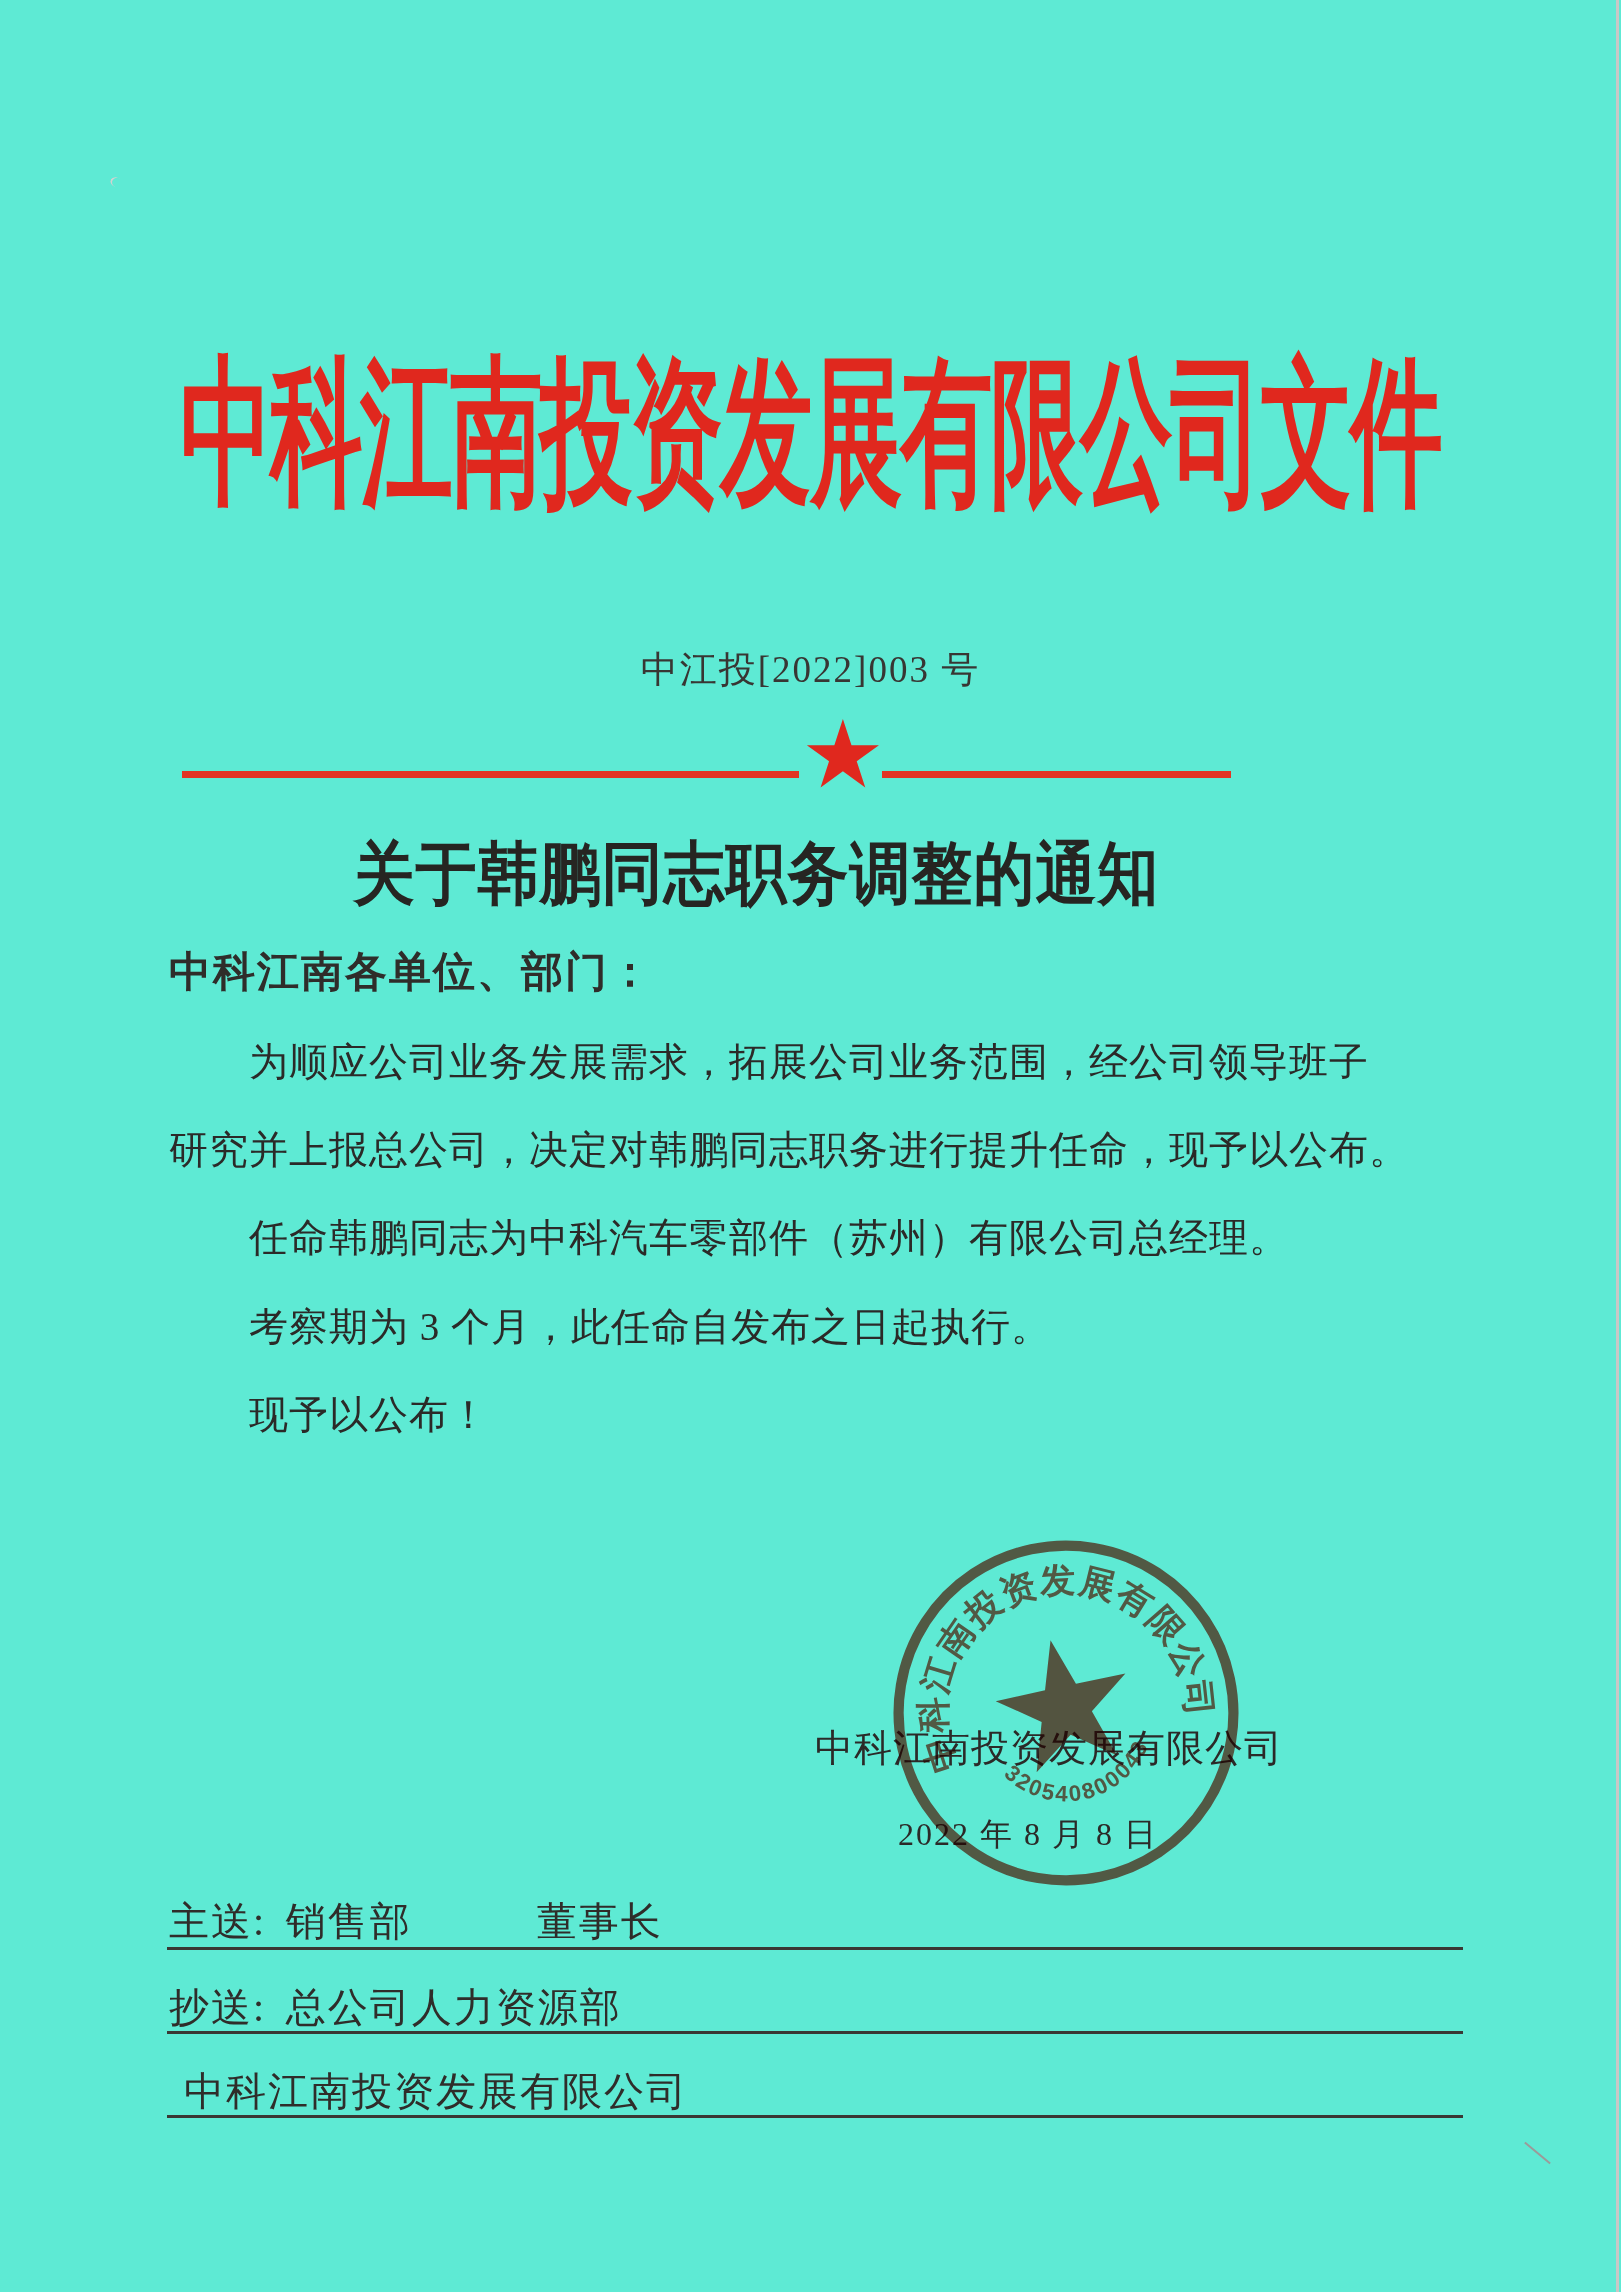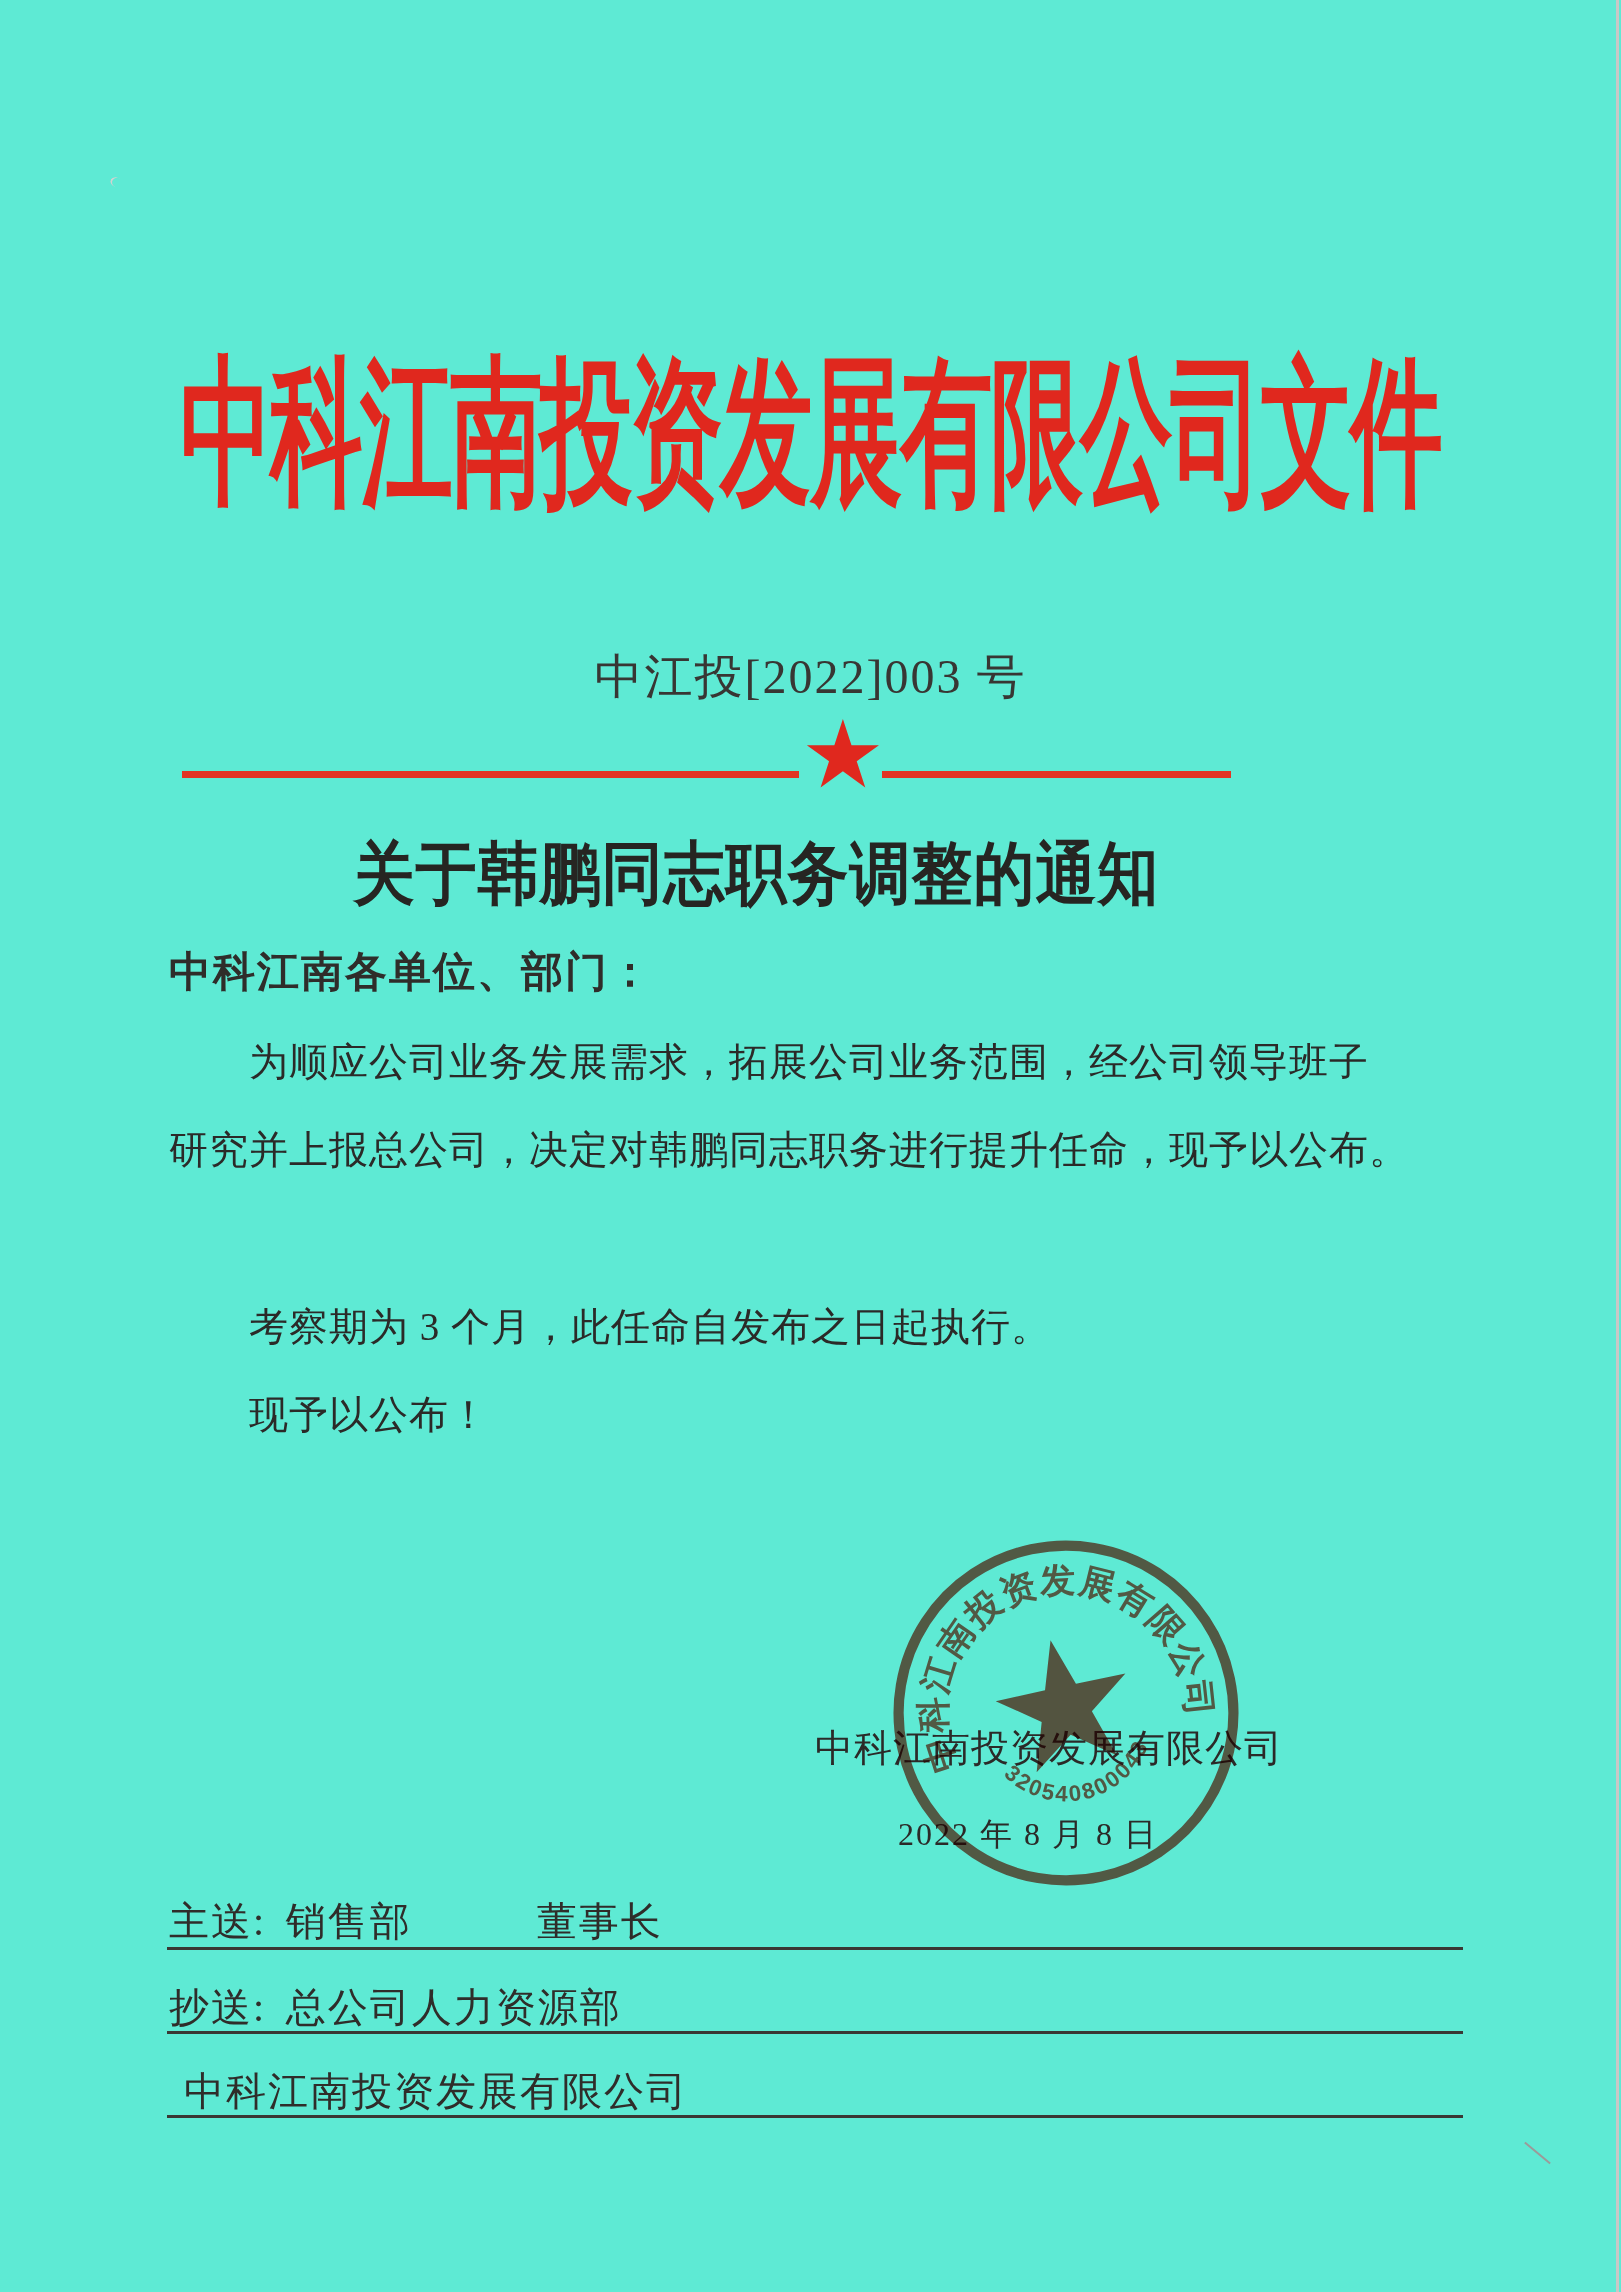--- a/index.html
+++ b/index.html
@@ -18,21 +18,21 @@
     height:98px;line-height:98px;
     text-align:center;white-space:nowrap;
     font-size:92px;font-weight:900;letter-spacing:-2px;
     color:#e0281e;
     transform:scaleY(1.75);
     font-family:"Liberation Serif","DejaVu Serif",serif;
   }
   .doc-number{
     position:absolute;top:645px;left:0;right:0;
     text-align:center;
-    font-size:48px;letter-spacing:2px;color:#38363300;
+    font-size:37px;letter-spacing:2px;color:#38363300;
     color:#383633;
   }
   .rule{position:absolute;height:6.9px;background:#e23424;top:771px;}
   .rule.left{left:182px;width:617px;}
   .rule.right{left:882px;width:349px;}
   .rule-star{
     position:absolute;top:708px;left:792px;width:102px;
     text-align:center;font-size:94px;line-height:94px;color:#e0281e;
     font-family:"DejaVu Sans",sans-serif;
   }
@@ -96,20 +96,21 @@
   <div class="rule left"></div>
   <div class="rule-star">★</div>
   <div class="rule right"></div>
 
   <h1 class="doc-title">关于韩鹏同志职务调整的通知</h1>
 
   <div class="salutation">中科江南各单位、部门：</div>
 
   <p class="body-line indent" style="top:1035px">为顺应公司业务发展需求，拓展公司业务范围，经公司领导班子</p>
   <p class="body-line" style="top:1123px">研究并上报总公司，决定对韩鹏同志职务进行提升任命，现予以公布。</p>
+  <p class="body-line indent" style="top:1211px">任命韩鹏同志为中科汽车零部件（苏州）有限公司总经理。</p>
   <p class="body-line indent" style="top:1300px">考察期为 3 个月，此任命自发布之日起执行。</p>
   <p class="body-line indent" style="top:1388px">现予以公布！</p>
 
   <div class="sig-company">中科江南投资发展有限公司</div>
   <div class="sig-date">2022 年 8 月 8 日</div>
 
   <svg class="seal" viewBox="0 0 400 400" aria-hidden="true">
     <defs>
       <path id="sealRingPath" d="M 77.8 244.5 A 130 130 0 1 1 322.2 244.5"></path>
       <path id="sealNumberPath" d="M 117.7 247.5 A 95 95 0 0 0 282.3 247.5"></path>

